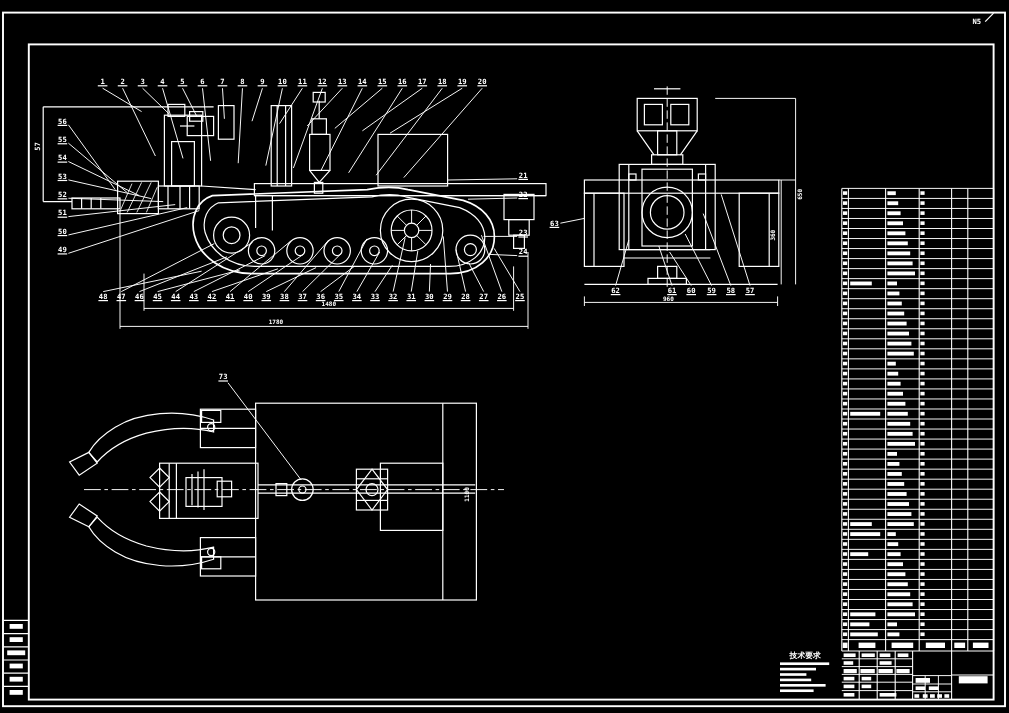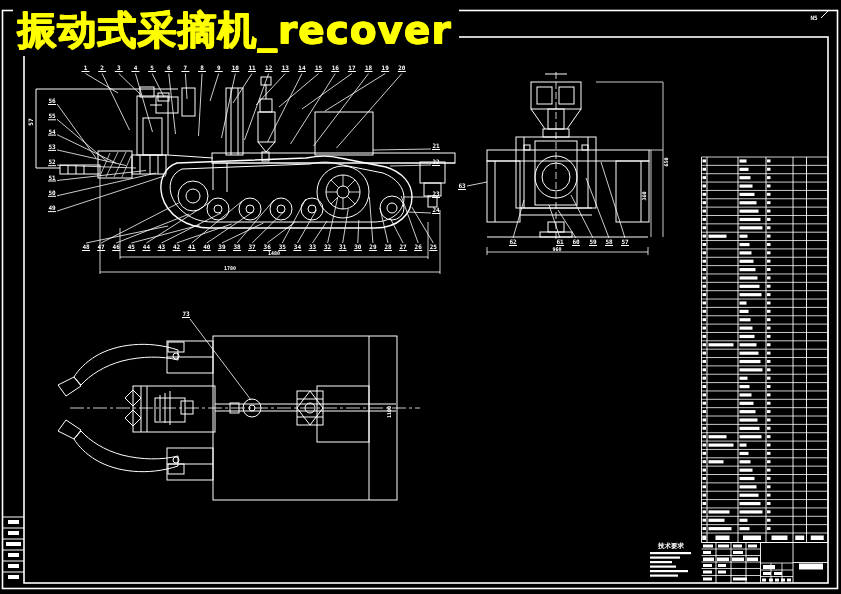--- a/index.html
+++ b/index.html
@@ -9,21 +9,20 @@
          font-family:"DejaVu Sans",sans-serif;font-weight:bold;font-size:39px;line-height:44px;
          letter-spacing:1px;white-space:nowrap;
          text-shadow:1px 0 0 currentColor,0 1px 0 currentColor,1px 1px 0 currentColor;}
   svg{position:absolute;left:0;top:0;}
   svg text{font-family:"DejaVu Sans Mono","DejaVu Sans",monospace;fill:#fff;}
 </style>
 </head>
 <body>
 
 <div class="sheet">
-  <div class="title" style="color: rgb(255, 255, 0);">振动式采摘机_recover</div>
   <svg id="cad" width="841" height="594" viewBox="0 0 841 594">
       <g stroke="#ffffff" stroke-width="1" fill="none">
         <rect x="2.5" y="10.5" width="835" height="578" stroke-width="1.6"></rect>
         <rect x="24" y="37" width="804" height="546" stroke-width="1.6"></rect>
       </g>
       <g stroke="#ffffff" stroke-width="1" fill="none">
         <line x1="3" y1="517" x2="24" y2="517" stroke-width="1"></line>
         <line x1="3" y1="528" x2="24" y2="528" stroke-width="1"></line>
         <line x1="3" y1="539" x2="24" y2="539" stroke-width="1"></line>
         <line x1="3" y1="550" x2="24" y2="550" stroke-width="1"></line>

